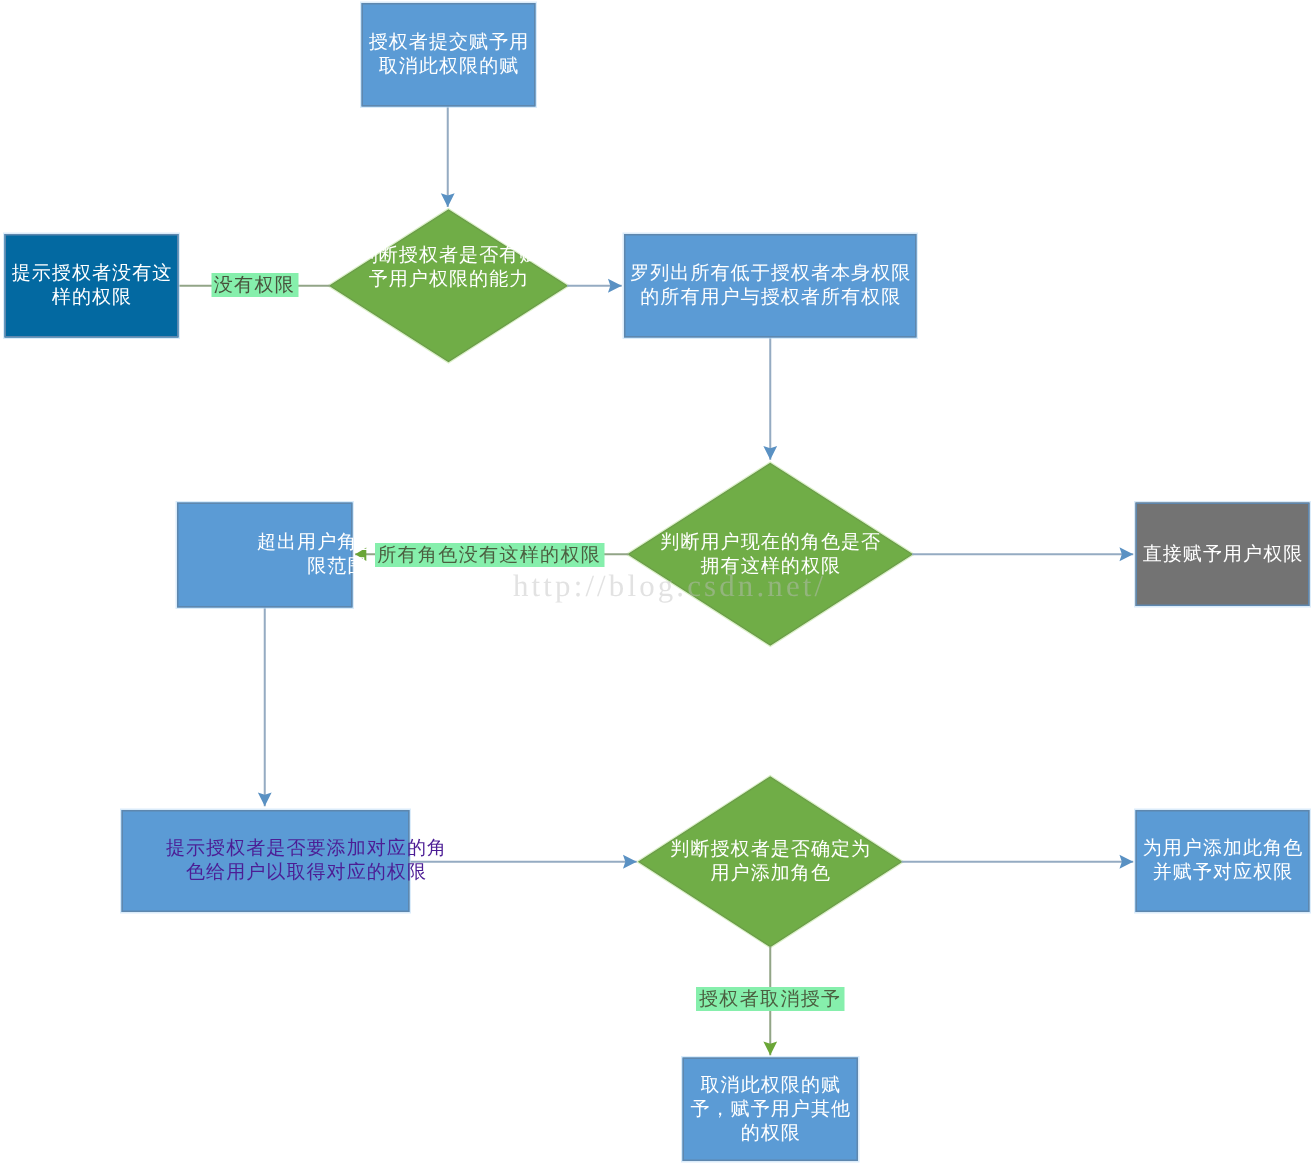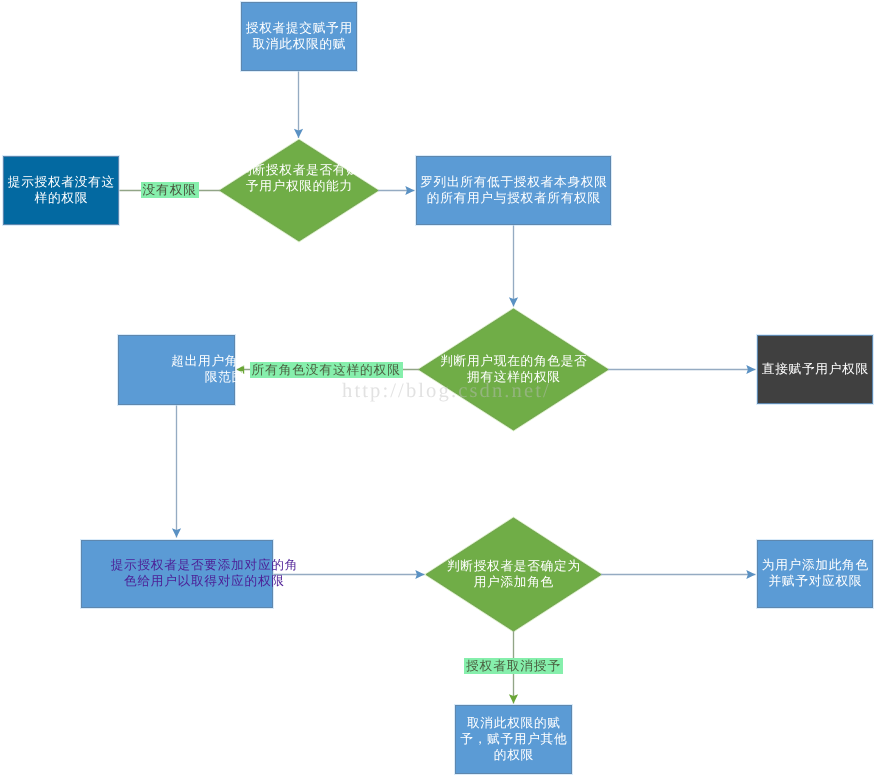--- a/index.html
+++ b/index.html
@@ -108,21 +108,21 @@
           <span class="tline">超出用户角色的权</span>
           <span class="tline">限范围</span>
         </div>
       </div>
       <div class="node" style="left: 419px; top: 309px; width: 189px; height: 121px;">
         <div class="node-text" style="color: rgb(255, 255, 255);">
           <span class="tline">判断用户现在的角色是否</span>
           <span class="tline">拥有这样的权限</span>
         </div>
       </div>
-      <div class="node" style="left: 757px; top: 335px; width: 116px; height: 69px; background: #404040; border: 1px solid rgb(94, 135, 174); box-shadow: rgba(190, 220, 245, 0.55) 0px 0px 0px 1px;">
+      <div class="node" style="left: 757px; top: 335px; width: 116px; height: 69px; background: #737373; border: 1px solid rgb(94, 135, 174); box-shadow: rgba(190, 220, 245, 0.55) 0px 0px 0px 1px;">
         <div class="node-text" style="color: rgb(255, 255, 255);">
           <span class="tline">直接赋予用户权限</span>
         </div>
       </div>
       <div class="node" style="left: 81px; top: 540px; width: 192px; height: 68px; background: rgb(91, 155, 213); border: 1px solid rgb(94, 135, 174); box-shadow: rgba(190, 220, 245, 0.55) 0px 0px 0px 1px;">
         <div class="node-text" style="color: #4c1d95; padding-left: 27px;">
           <span class="tline">提示授权者是否要添加对应的角</span>
           <span class="tline">色给用户以取得对应的权限</span>
         </div>
       </div>

